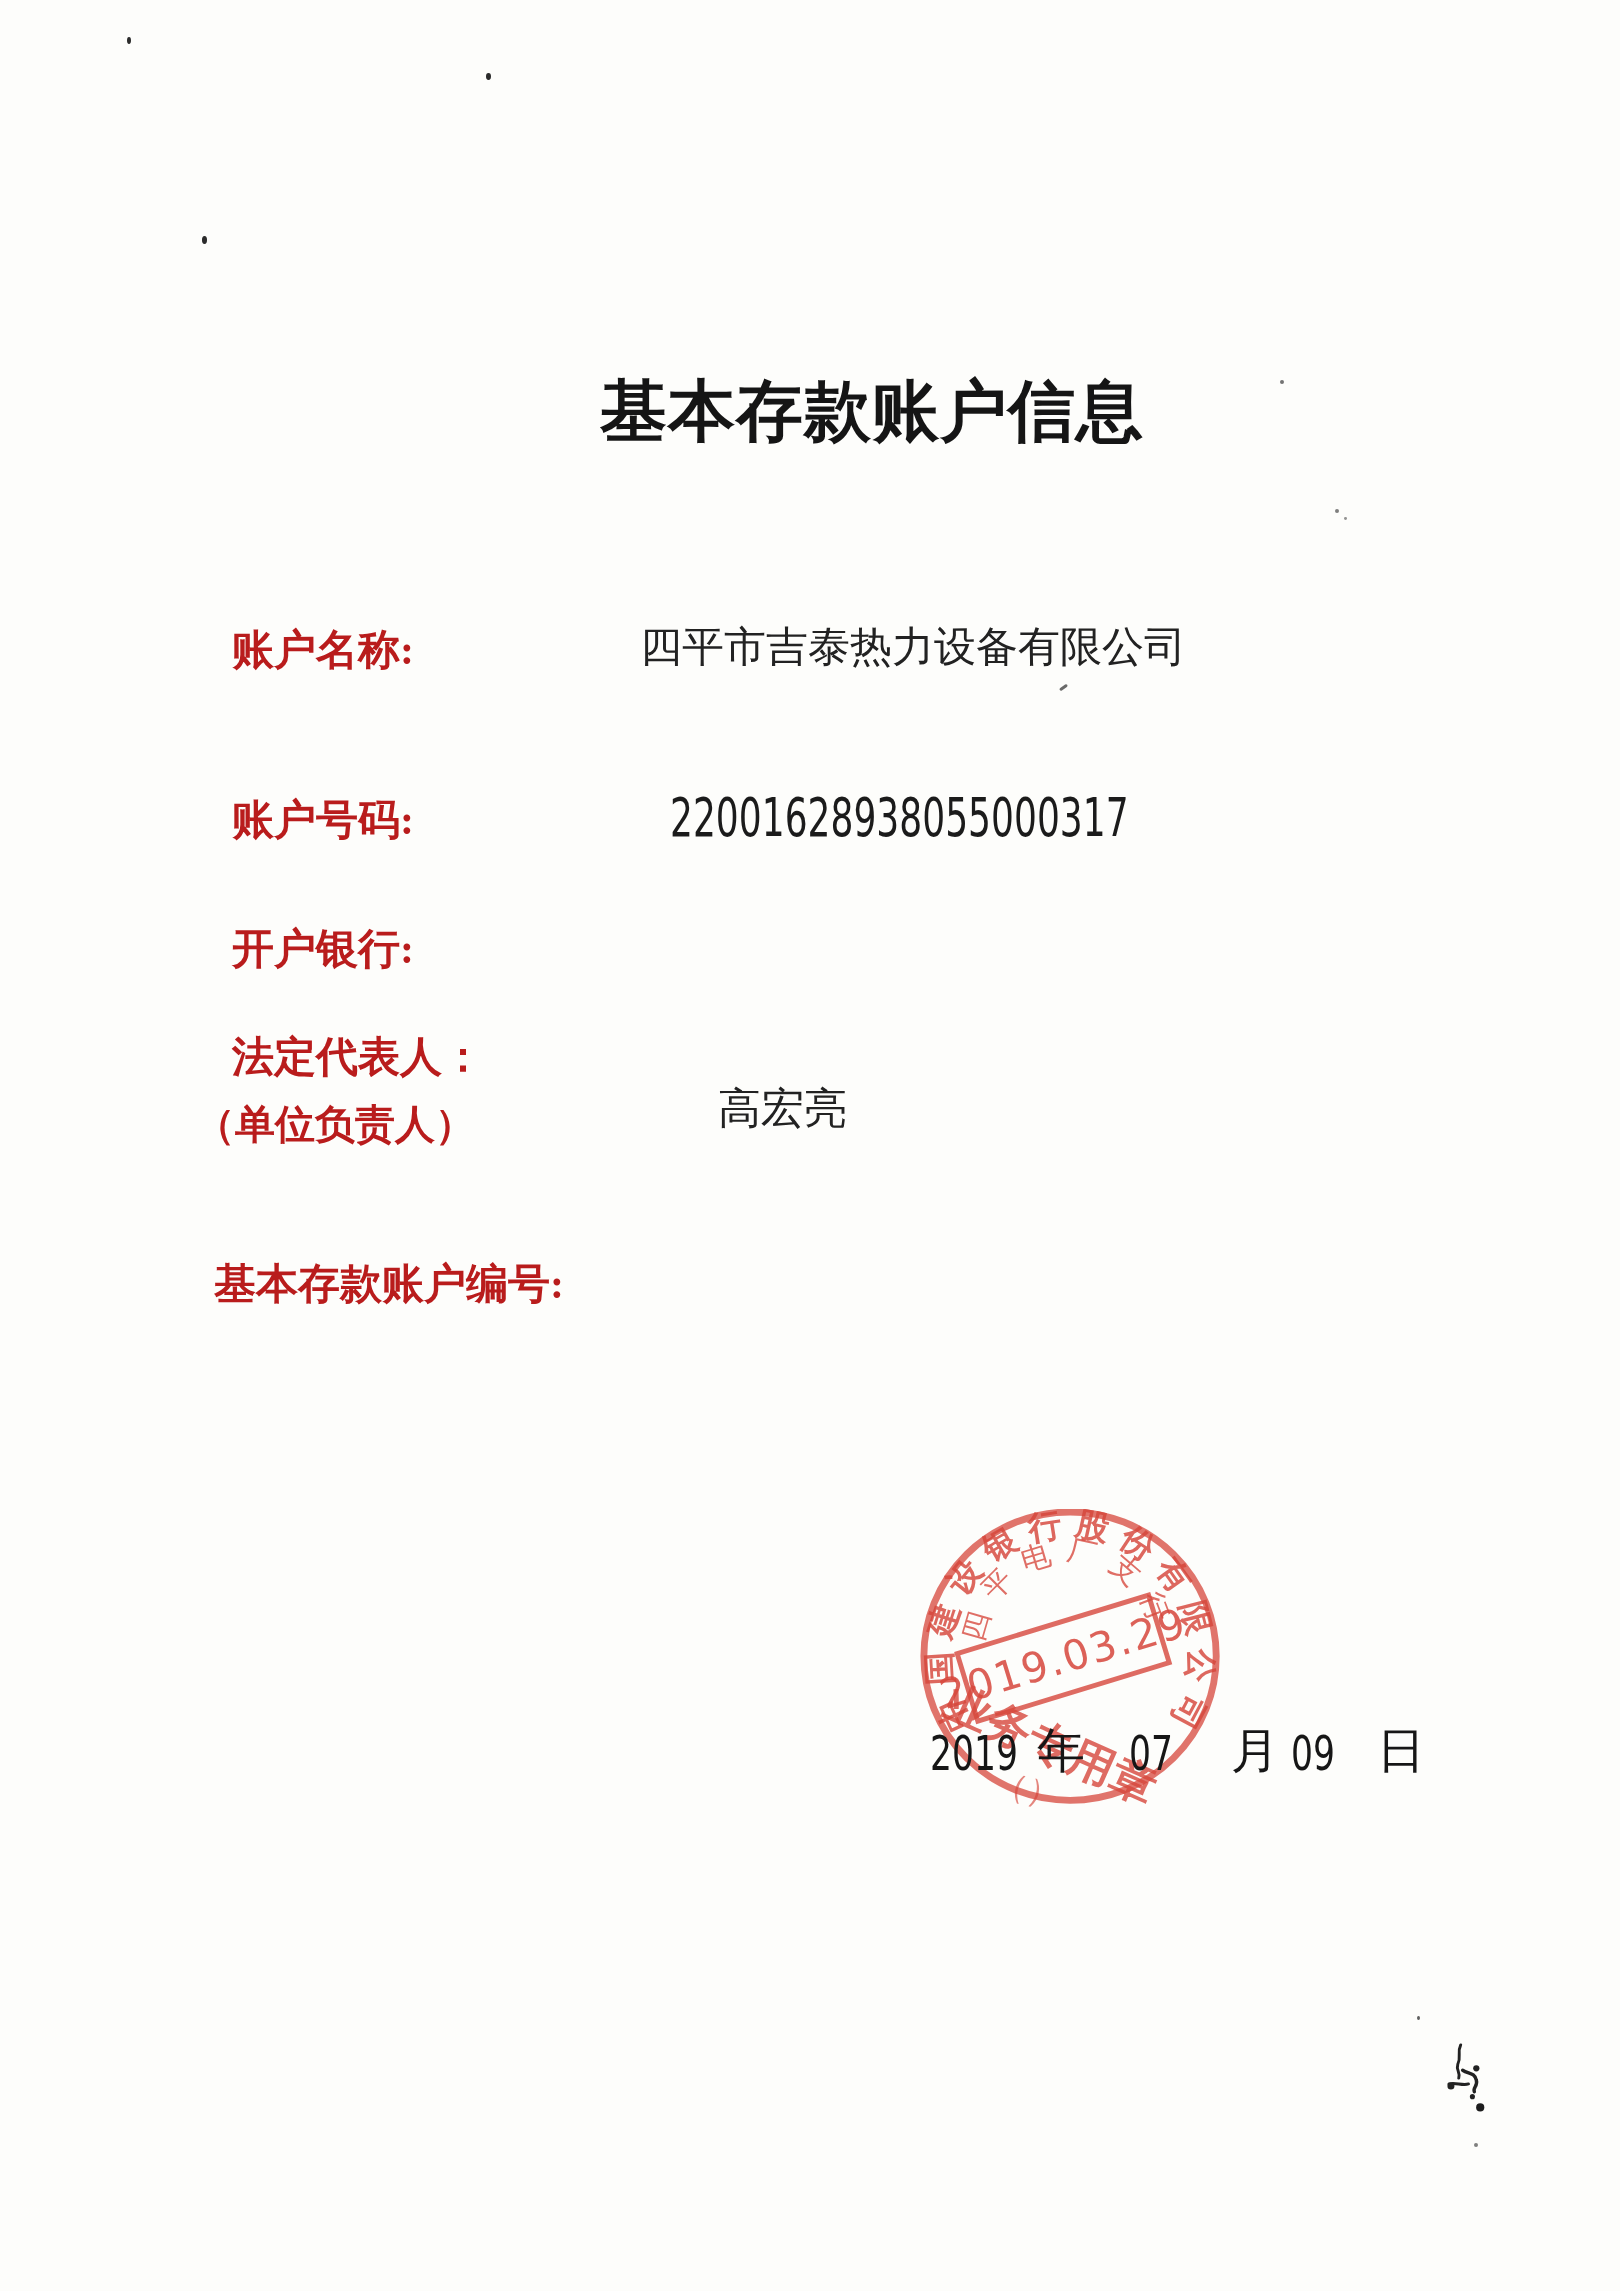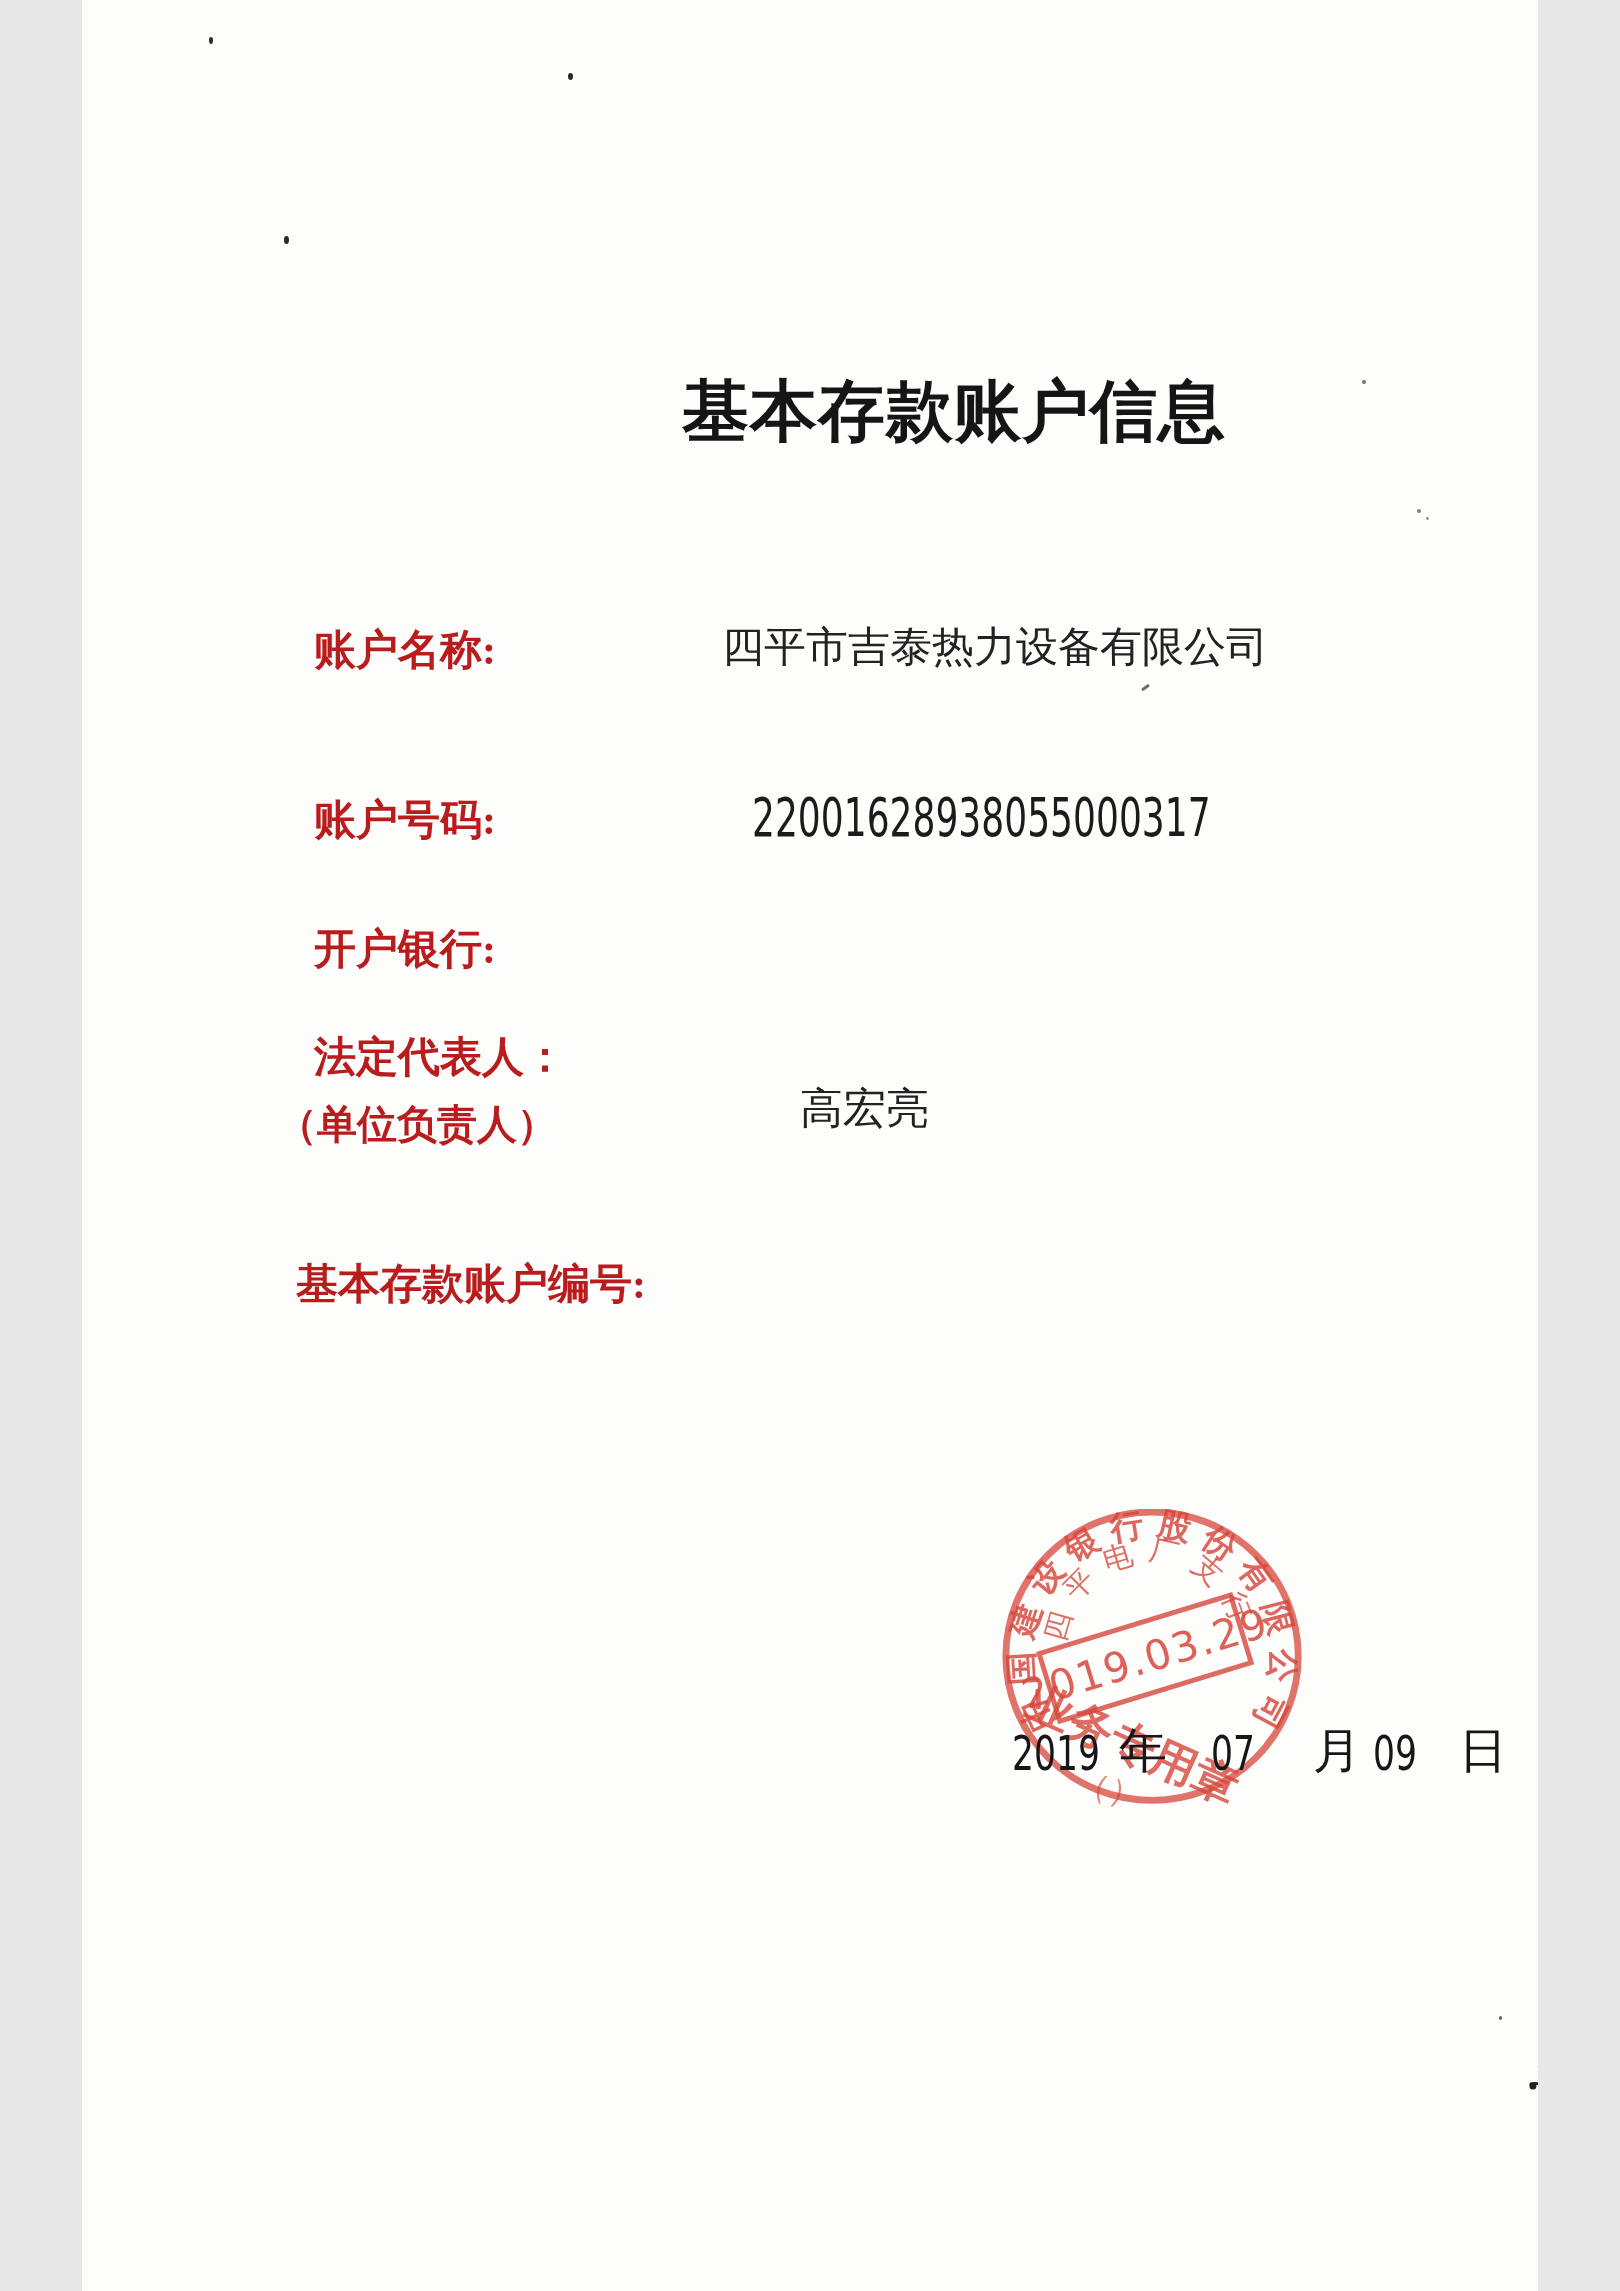--- a/index.html
+++ b/index.html
@@ -1,18 +1,18 @@
 <!DOCTYPE html>
 <html><head>
 <meta charset="utf-8">
 <style>
   html,body{margin:0;padding:0;background:#e8e8e8;}
   .page{
     position:relative;
-    width:1456px;height:2292px;
+    width:1620px;height:2292px;
     margin:0 auto;
     background:#fdfdfb;
     overflow:hidden;
     font-family:"Liberation Serif","DejaVu Serif",serif;
     color:#1d1d1d;
   }
   .title{
     position:absolute;left:600px;top:378px;
     font-size:67px;font-weight:700;letter-spacing:1px;
     line-height:1;color:#151515;margin:0;

